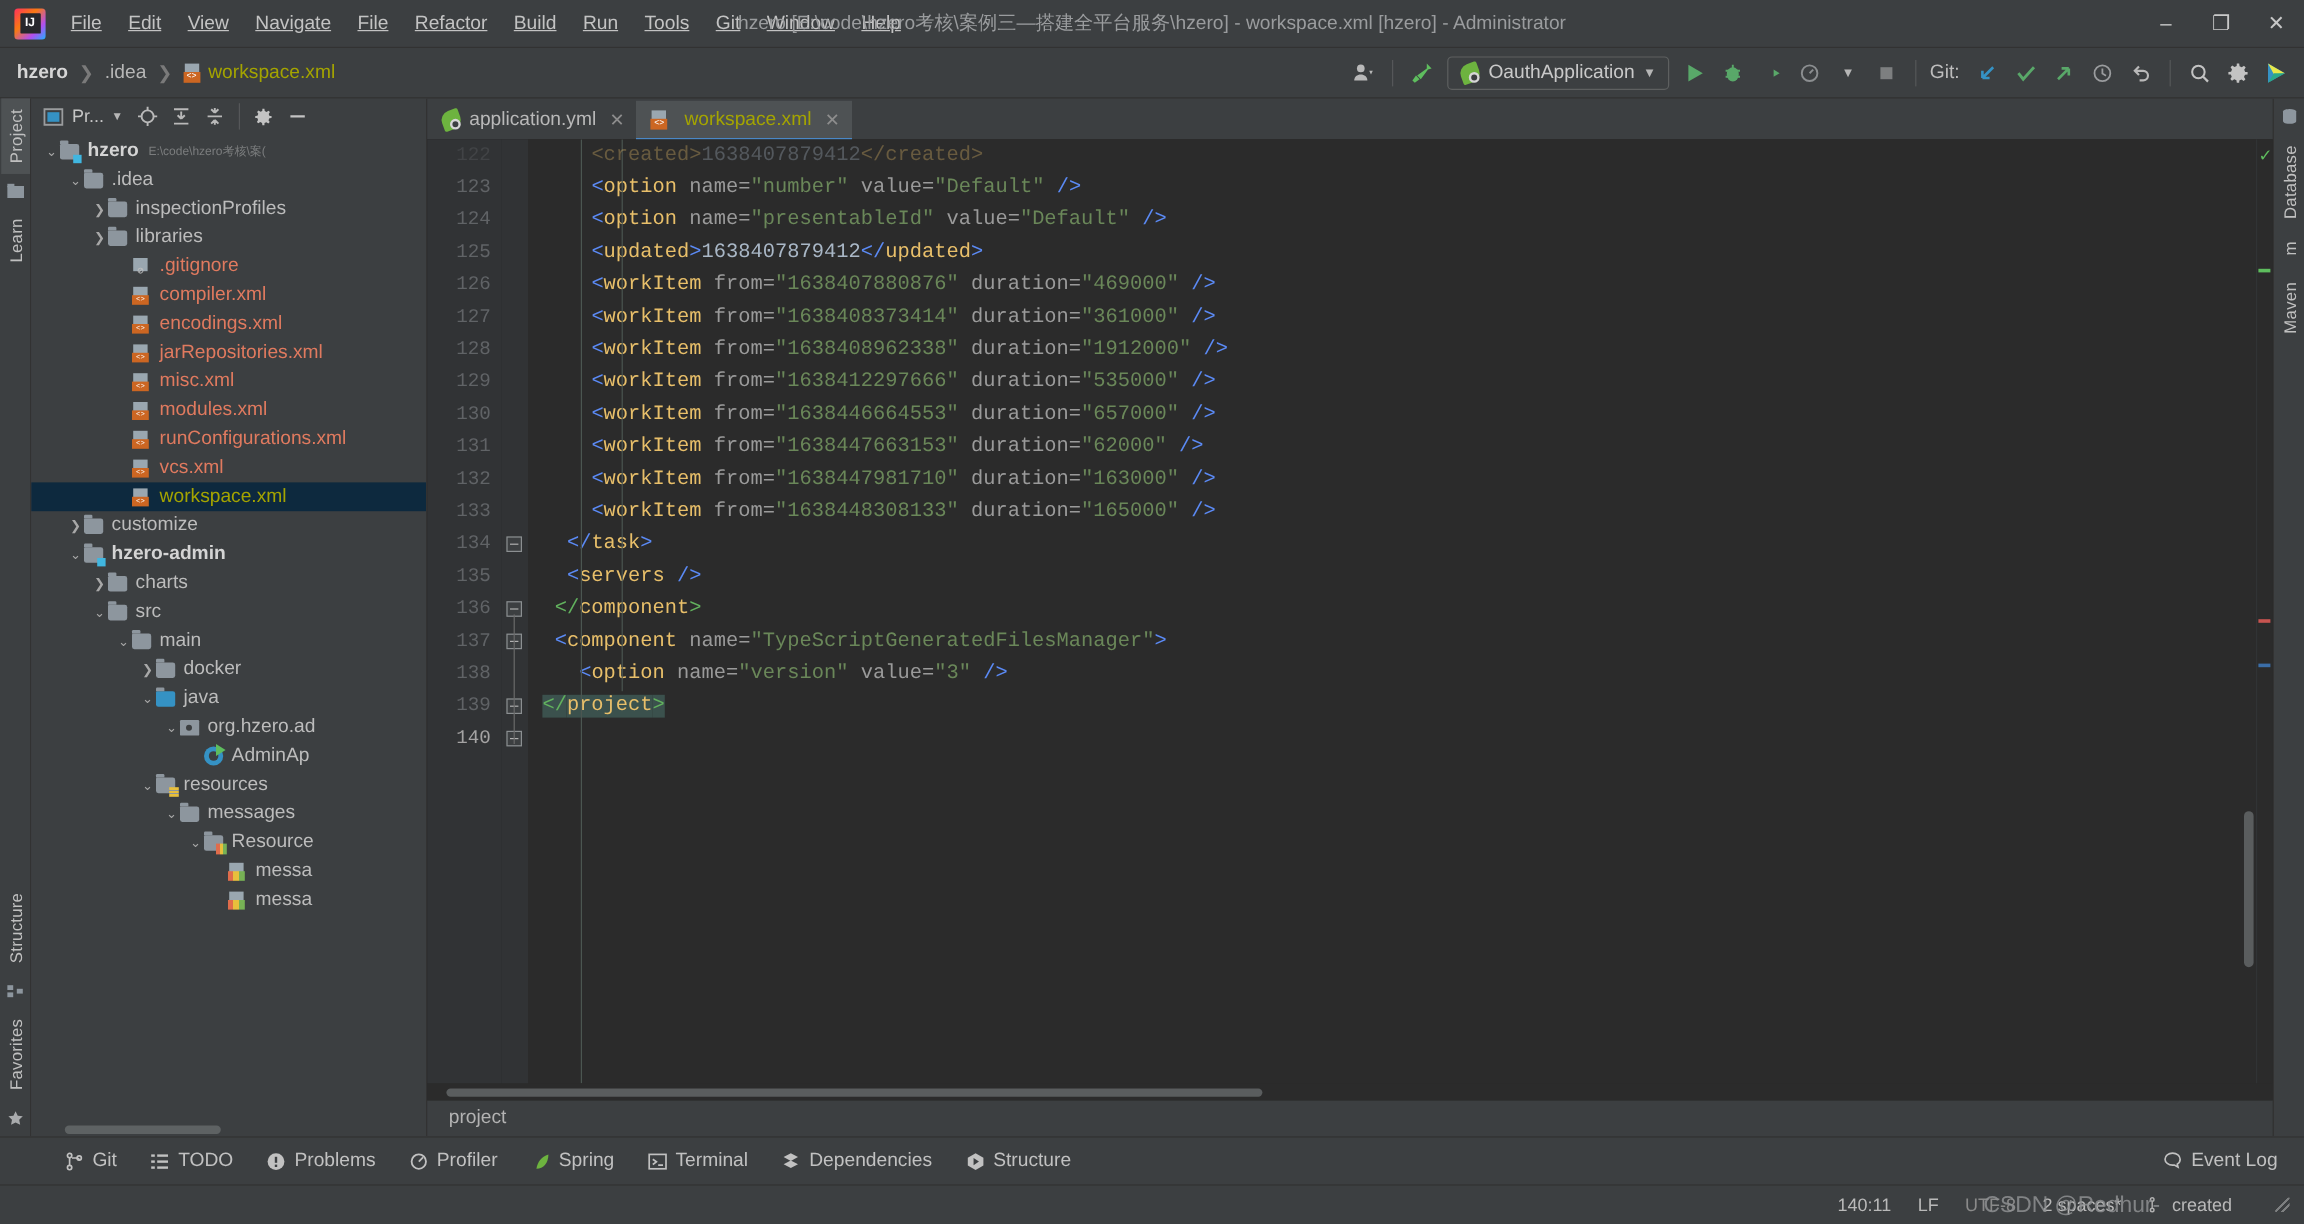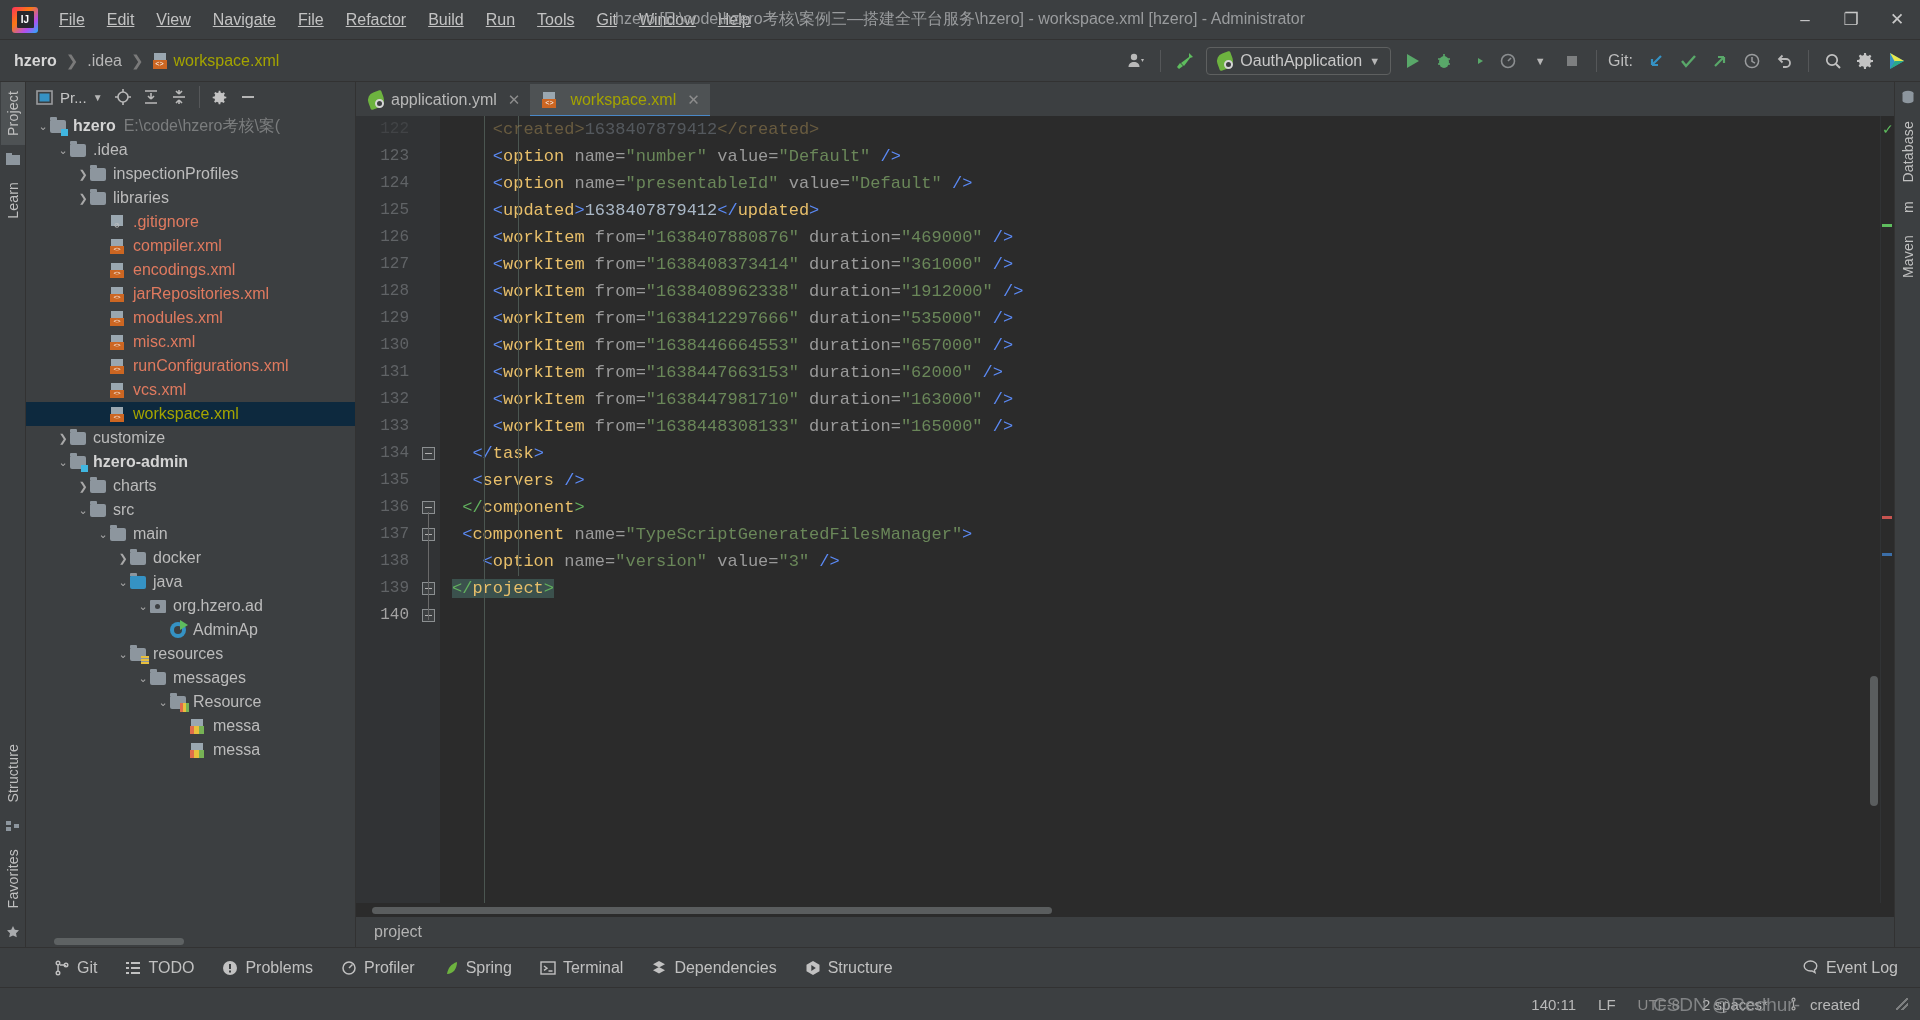--- a/index.html
+++ b/index.html
@@ -51,21 +51,21 @@
   #project-head .ph-title{ font-size:15px;color:#c6c6c6; margin-right:2px;}
   .ph-btn{ width:24px;height:24px;display:flex;align-items:center;justify-content:center;border-radius:3px;}
   #tree{ flex:1; overflow:hidden; position:relative; padding-top:2px; }
   .node{ height:24px; display:flex; align-items:center; font-size:16px; white-space:nowrap; }
   .node.sel{ background:#0d293e; }
   .arrow{ width:14px; color:#a8a8a8; font-size:11px; flex:0 0 14px; text-align:center;}
   .nname{ color:#bcbcbc; }
   .nname.bold{ font-weight:bold; color:#d4d4d4; }
   .nname.xml{ color:#e07a5f; }
   .nname.xmlsel{ color:#a4a400; }
-  .npath{ color:#7b7d7e; font-size:16px; margin-left:8px; }
+  .npath{ color:#7b7d7e; font-size:10px; margin-left:8px; }
   .folder{ width:16px;height:13px;position:relative;margin-right:7px;flex:0 0 16px;}
   .folder .f{ position:absolute;inset:0;background:#8d969e;border-radius:1px 2px 2px 2px;}
   .folder .f:before{ content:"";position:absolute;left:0;top:-3px;width:7px;height:3px;background:#8d969e;border-radius:1px 1px 0 0;}
   .folder.blue .f{ background:#3592c4; }
   .folder.mod:after{ content:"";position:absolute;right:-2px;bottom:-3px;width:7px;height:7px;background:#40b6e0;}
   .folder.res:after{ content:"";position:absolute;right:-3px;bottom:-3px;width:8px;height:8px;
                      background:repeating-linear-gradient(#e8bf3c 0 2px,#8d969e 2px 3px);}
   .folder.chart:after{ content:"";position:absolute;right:-3px;bottom:-3px;width:9px;height:9px;
                      background:linear-gradient(90deg,#e06c4b 0 3px,#e8bf3c 3px 6px,#77b255 6px 9px);}
   .fileico{ width:16px;height:15px;position:relative;margin-right:7px;flex:0 0 16px;}
@@ -435,30 +435,30 @@
           </span>
           <span class="nname xml">jarRepositories.xml</span>
         </div>
         <div class="node">
           <span style="width:70px;flex:0 0 70px"></span>
           <span class="arrow"></span>
           <span class="fileico">
             <i class="pg"></i>
             <i class="tag">&lt;&gt;</i>
           </span>
+          <span class="nname xml">misc.xml</span>
+        </div>
+        <div class="node">
+          <span style="width:70px;flex:0 0 70px"></span>
+          <span class="arrow"></span>
+          <span class="fileico">
+            <i class="pg"></i>
+            <i class="tag">&lt;&gt;</i>
+          </span>
           <span class="nname xml">modules.xml</span>
-        </div>
-        <div class="node">
-          <span style="width:70px;flex:0 0 70px"></span>
-          <span class="arrow"></span>
-          <span class="fileico">
-            <i class="pg"></i>
-            <i class="tag">&lt;&gt;</i>
-          </span>
-          <span class="nname xml">misc.xml</span>
         </div>
         <div class="node">
           <span style="width:70px;flex:0 0 70px"></span>
           <span class="arrow"></span>
           <span class="fileico">
             <i class="pg"></i>
             <i class="tag">&lt;&gt;</i>
           </span>
           <span class="nname xml">runConfigurations.xml</span>
         </div>

